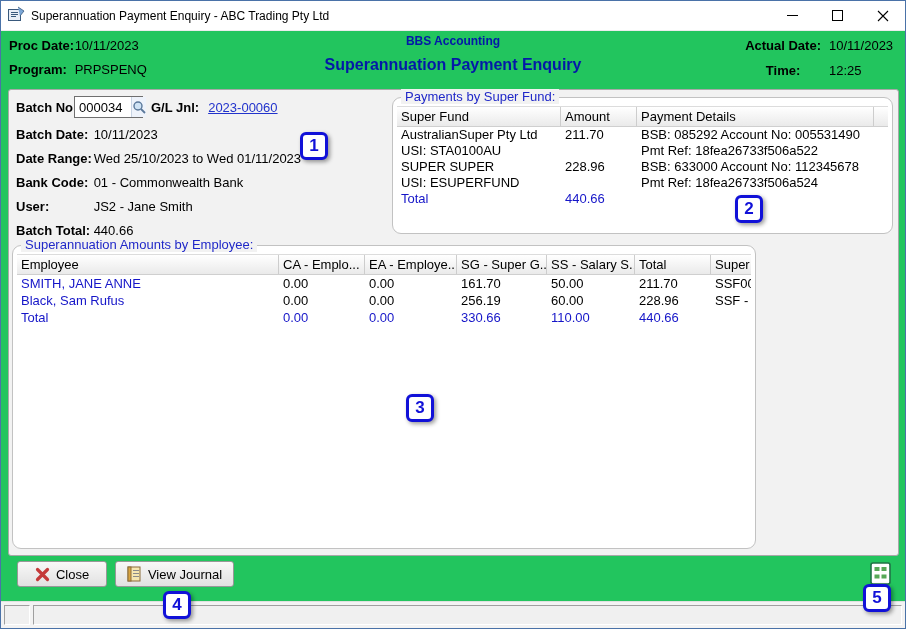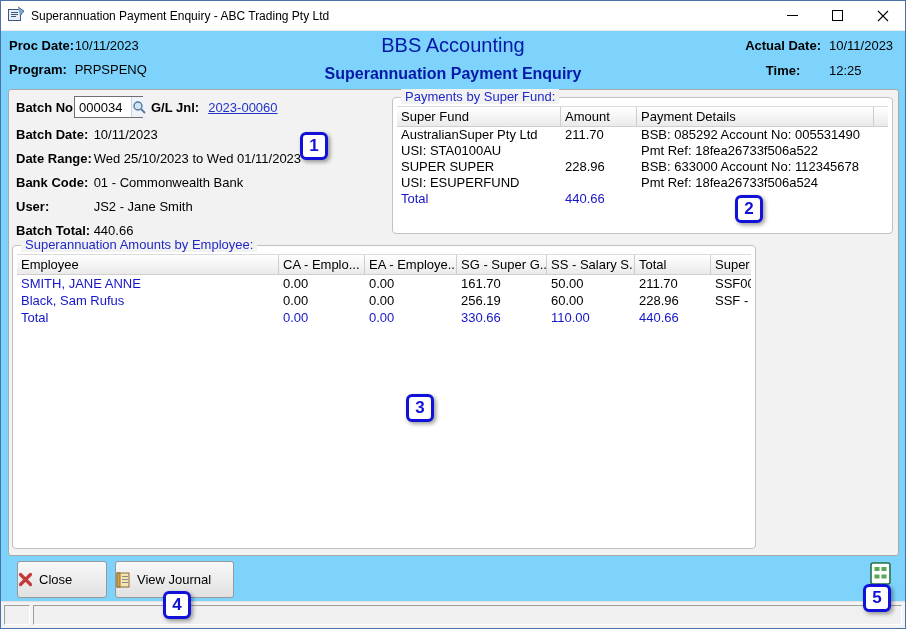--- a/index.html
+++ b/index.html
@@ -4,35 +4,35 @@
 <style>
   :root{
     --navy:#0418a8;
     --blue:#1515c8;
     --link:#2233cc;
     --badge:#1111d8;
   }
   *{box-sizing:border-box;margin:0;padding:0}
   html,body{margin:0;background:#ffffff}
   body{font-family:"Liberation Sans",sans-serif}
-  .window{position:relative;width:906px;height:629px;background:#7dd3fc;border:1px solid #4a72a8;overflow:hidden}
+  .window{position:relative;width:906px;height:629px;background:#22c55e;border:1px solid #4a72a8;overflow:hidden}
 
   
   .titlebar{position:absolute;top:0;left:0;right:0;height:30px;background:#ffffff;display:flex;align-items:center;padding-left:7px;border-bottom:1px solid #ececec}
   .titlebar .title{font-size:12px;color:#000;margin-left:6px}
   .win-controls{margin-left:auto;display:flex;height:100%}
   .win-btn{width:45px;height:100%;display:flex;align-items:center;justify-content:center;background:transparent;border:none;cursor:pointer}
 
   
   .hlabel{font-weight:bold}
   .header-left{position:absolute;top:37px;left:8px;font-size:13px}
   .header-left .hrow{margin-bottom:9px;white-space:nowrap}
   .header-left .hlabel{display:inline-block;width:62px}
   .header-center{position:absolute;top:33px;left:180px;right:180px;text-align:center}
-  .app-title{font-size:20px;font-weight:normal;color:var(--navy)}
+  .app-title{font-size:12px;font-weight:bold;color:var(--navy)}
   .screen-title{font-size:16px;font-weight:bold;color:var(--navy);margin-top:8px}
   .header-right{position:absolute;top:37px;right:10px;display:grid;grid-template-columns:auto 66px;column-gap:8px;row-gap:10px;font-size:13px}
   .header-right .hlabel{text-align:center}
 
   
   .main-panel{position:absolute;left:7px;top:88px;width:891px;height:467px;background:#f2f2f2;border:1px solid #a8a8a8;border-radius:3px}
   .frow{position:absolute;left:7px;font-size:13px;white-space:nowrap}
   .flabel{font-weight:bold;display:inline-block;width:74px}
   .frow.r1{top:6px;display:flex;align-items:center}
   .frow.r1 .flabel{width:58px}
@@ -42,40 +42,40 @@
   .frow.r5{top:109px}
   .frow.r6{top:133px}
   .gl-label{font-weight:bold;margin-left:8px}
   .gl-link{color:var(--link);text-decoration:underline;margin-left:9px;font-size:13px}
 
   .input-wrap{display:inline-flex;width:69px;height:22px;border:1px solid #6f6f6f;background:#fff;align-items:center}
   .batch-input{border:none;outline:none;width:56px;height:18px;font-size:13px;padding-left:4px;font-family:"Liberation Sans",sans-serif}
   .lookup-btn{width:21px;height:20px;display:flex;align-items:center;justify-content:center;background:#eef3fb;border:none;border-left:1px solid #c8d4e4;cursor:pointer}
 
   
-  .groupbox{position:absolute;background:#ffffff;border:1px solid #c2c2c2;border-radius:4px}
+  .groupbox{position:absolute;background:#ffffff;border:1px solid #c2c2c2;border-radius:9px}
   .gb-legend{position:absolute;top:-9px;left:8px;background:#f2f2f2;padding:0 4px;font-size:13px;color:#2028c8;white-space:nowrap}
   #payments-box{left:383px;top:7px;width:501px;height:137px}
   #employees-box{left:3px;top:155px;width:744px;height:304px}
 
   
   .grid-table{position:absolute;left:4px;right:4px;top:8px;font-size:13px}
   .gt-header{display:grid;height:21px;background:linear-gradient(#ffffff,#eaeaea);border-top:1px solid #dcdcdc;border-bottom:1px solid #cfcfcf}
   .gt-header .hc{padding:2px 4px;border-right:1px solid #cdcdcd;white-space:nowrap;overflow:hidden}
   .gt-header .hc.spacer{border-right:none}
   .gt-row{display:grid;height:16px;line-height:16px}
   .emp .gt-row{height:17px;line-height:17px}
   .cell{padding:0 4px;white-space:nowrap;overflow:hidden}
   .num{text-align:left}
   .pay-grid{grid-template-columns:164px 76px 1fr 14px}
   .emp-grid{grid-template-columns:262px 86px 92px 90px 88px 76px 1fr}
   .blue{color:var(--blue)}
 
   
-  .btn{position:absolute;height:37px;background:linear-gradient(#f8f8f8,#e1e1e1);border:1px solid #989898;border-radius:3px;display:flex;align-items:center;justify-content:flex-start;gap:6px;font-size:13px;color:#000;cursor:pointer;font-family:"Liberation Sans",sans-serif}
+  .btn{position:absolute;height:26px;background:linear-gradient(#f8f8f8,#e1e1e1);border:1px solid #989898;border-radius:3px;display:flex;align-items:center;justify-content:center;gap:6px;font-size:13px;color:#000;cursor:pointer;font-family:"Liberation Sans",sans-serif}
   #btn-close{left:16px;top:560px;width:90px}
   #btn-journal{left:114px;top:560px;width:119px}
   #btn-excel{position:absolute;left:866px;top:558px;width:26px;height:28px;background:transparent;border:none;cursor:pointer;display:flex;align-items:center;justify-content:center}
 
   
   .statusbar{position:absolute;left:0;right:0;bottom:0;height:27px;background:#f3f3f3;border-top:1px solid #e0e0e0}
   .sb-cell{position:absolute;top:3px;height:20px;background:#f0f0f0;border:1px solid;border-color:#9f9f9f #ffffff #ffffff #9f9f9f}
   .sb-1{left:3px;width:26px}
   .sb-2{left:32px;right:3px}
 

